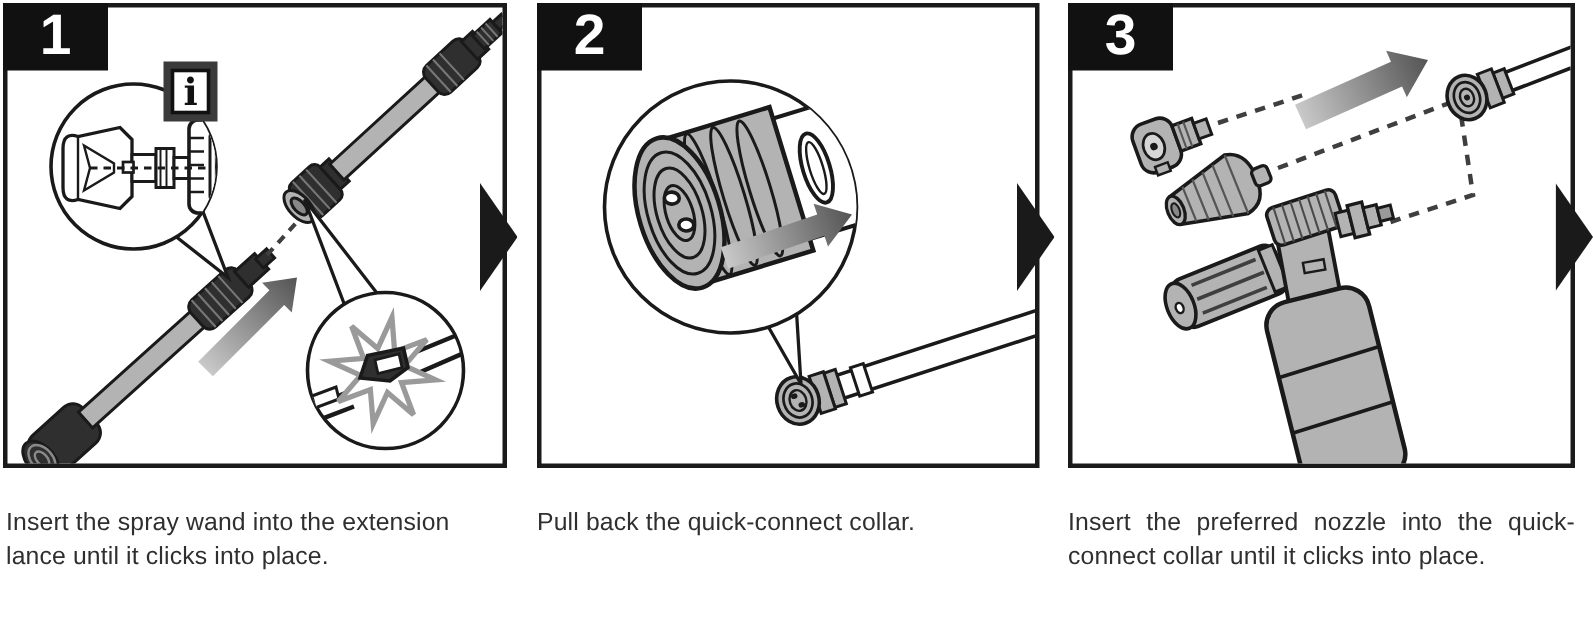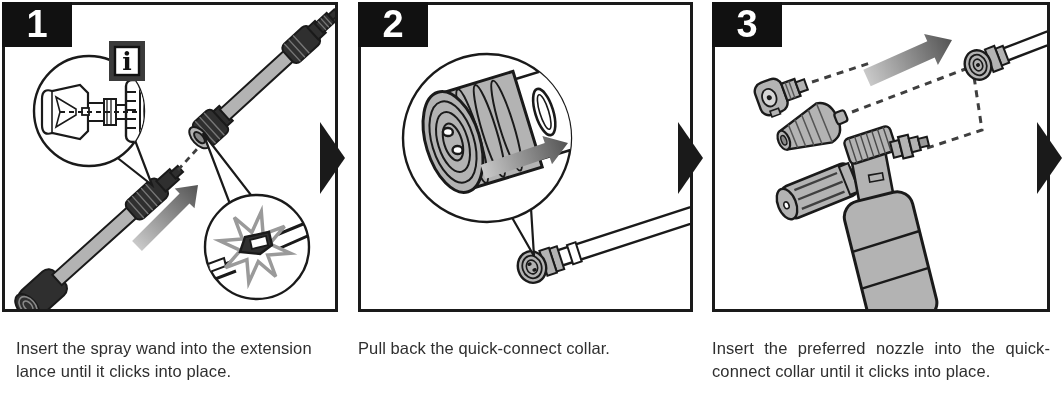--- a/index.html
+++ b/index.html
@@ -22,21 +22,21 @@
   }
   .next-tri{
     position:absolute;top:117px;width:25px;height:72px;background:#1a1a1a;
     clip-path:polygon(0 0,100% 50%,0 100%);z-index:4;
   }
   #tri1{right:-10px;} #tri2{right:-13px;} #tri3{right:-15px;}
   .caption{
     position:absolute;top:320px;font-size:16.5px;line-height:23px;
     color:#2f2f2f;letter-spacing:0.1px;
   }
-  #cap1{left:16px;width:338px;}
+  #cap1{left:4px;width:338px;}
   #cap2{left:358px;width:335px;}
   #cap3{left:712px;width:338px;text-align:justify;}
   svg{shape-rendering:geometricPrecision;}
 </style>
 </head>
 <body>
 
 <div class="page">
 
   <div class="frame" id="frame1">

